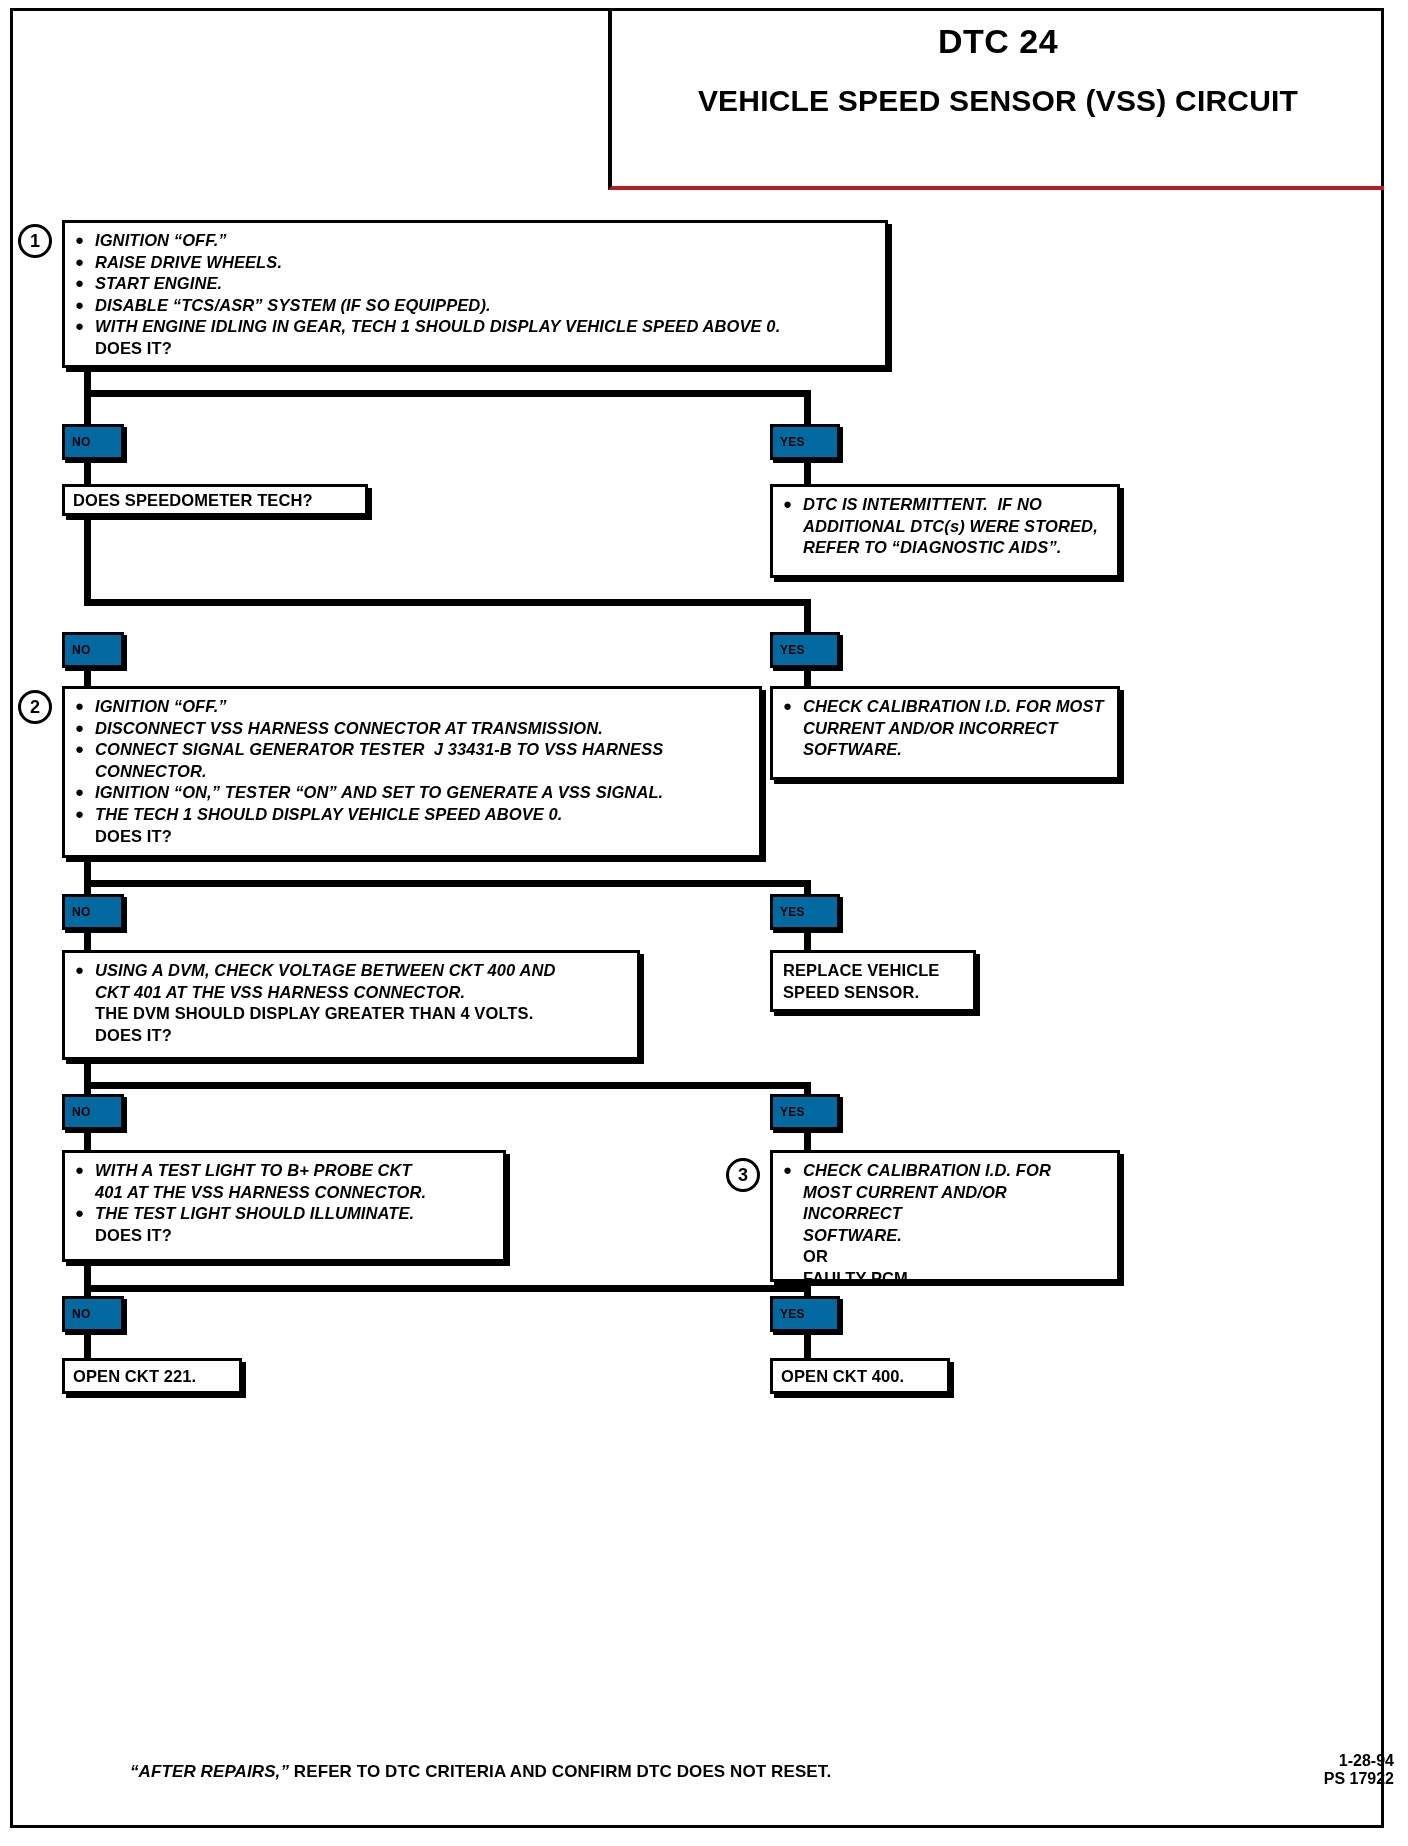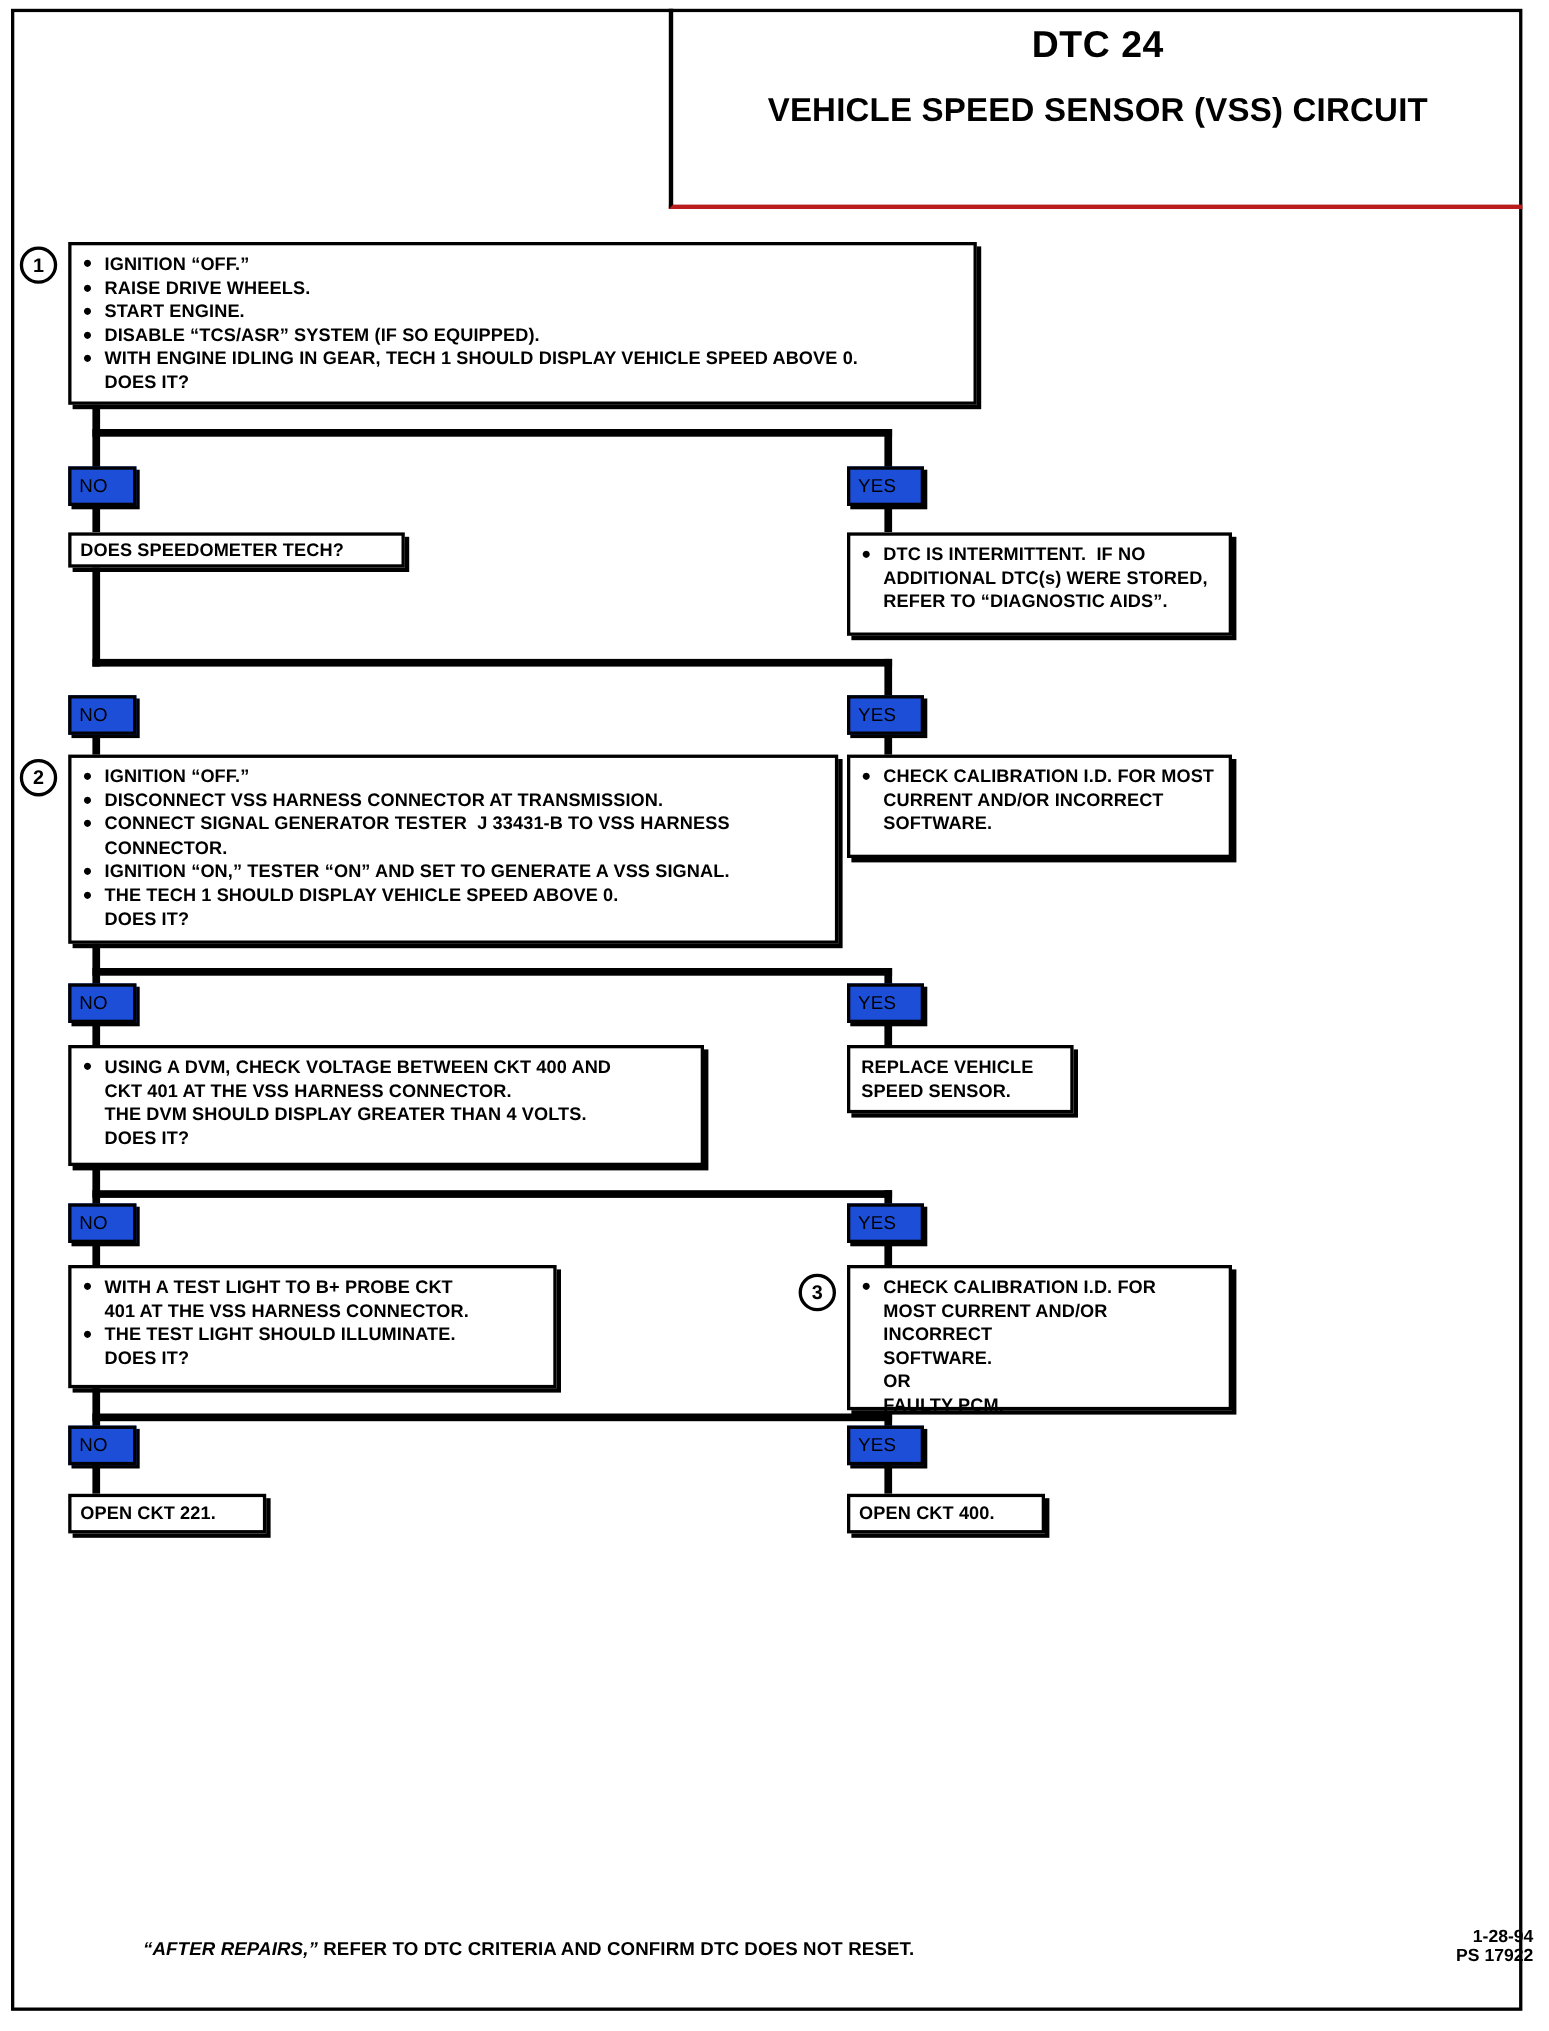--- a/index.html
+++ b/index.html
@@ -78,39 +78,39 @@
     line-height: 1.31;
     letter-spacing: 0.1px;
     white-space: pre-wrap;
   }
   .bul .dot {
     flex: 0 0 auto;
     width: 20px;
     font-size: 15px;
     line-height: 1.31;
   }
-  .bul .txt { flex: 1 1 auto; }
+  .bul .txt { flex: 1 1 auto; font-style: italic; }
   .plain {
     font-size: 16.5px;
     font-weight: bold;
     line-height: 1.31;
     letter-spacing: 0.1px;
     white-space: pre-wrap;
   }
   .indent { padding-left: 20px; }
 
   
   .pill {
     position: absolute;
     border: 3px solid #000;
-    background: #1d4ed8;
+    background: #0369a1;
     box-sizing: border-box;
     box-shadow: 3px 3px 0 #000;
-    font-size: 17px;
-    font-weight: normal;
+    font-size: 12px;
+    font-weight: bold;
     display: flex;
     align-items: center;
     justify-content: flex-start;
     padding-left: 7px;
     letter-spacing: 0.3px;
   }
 
   
   .stepnum {
     position: absolute;

